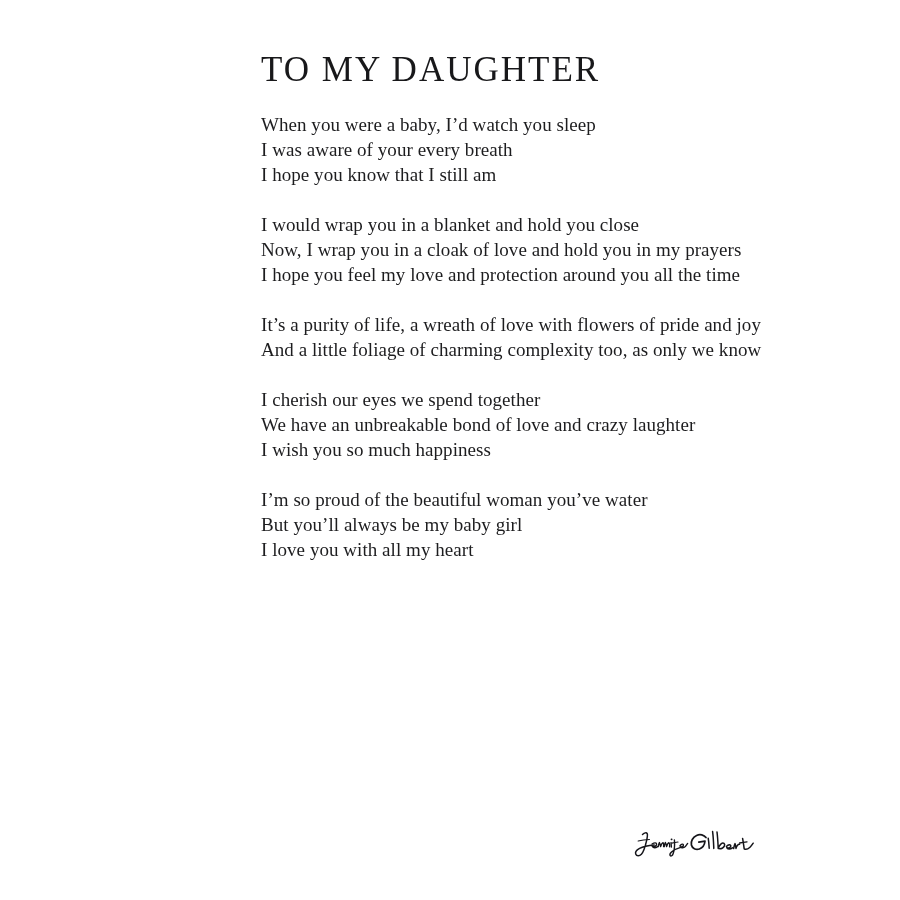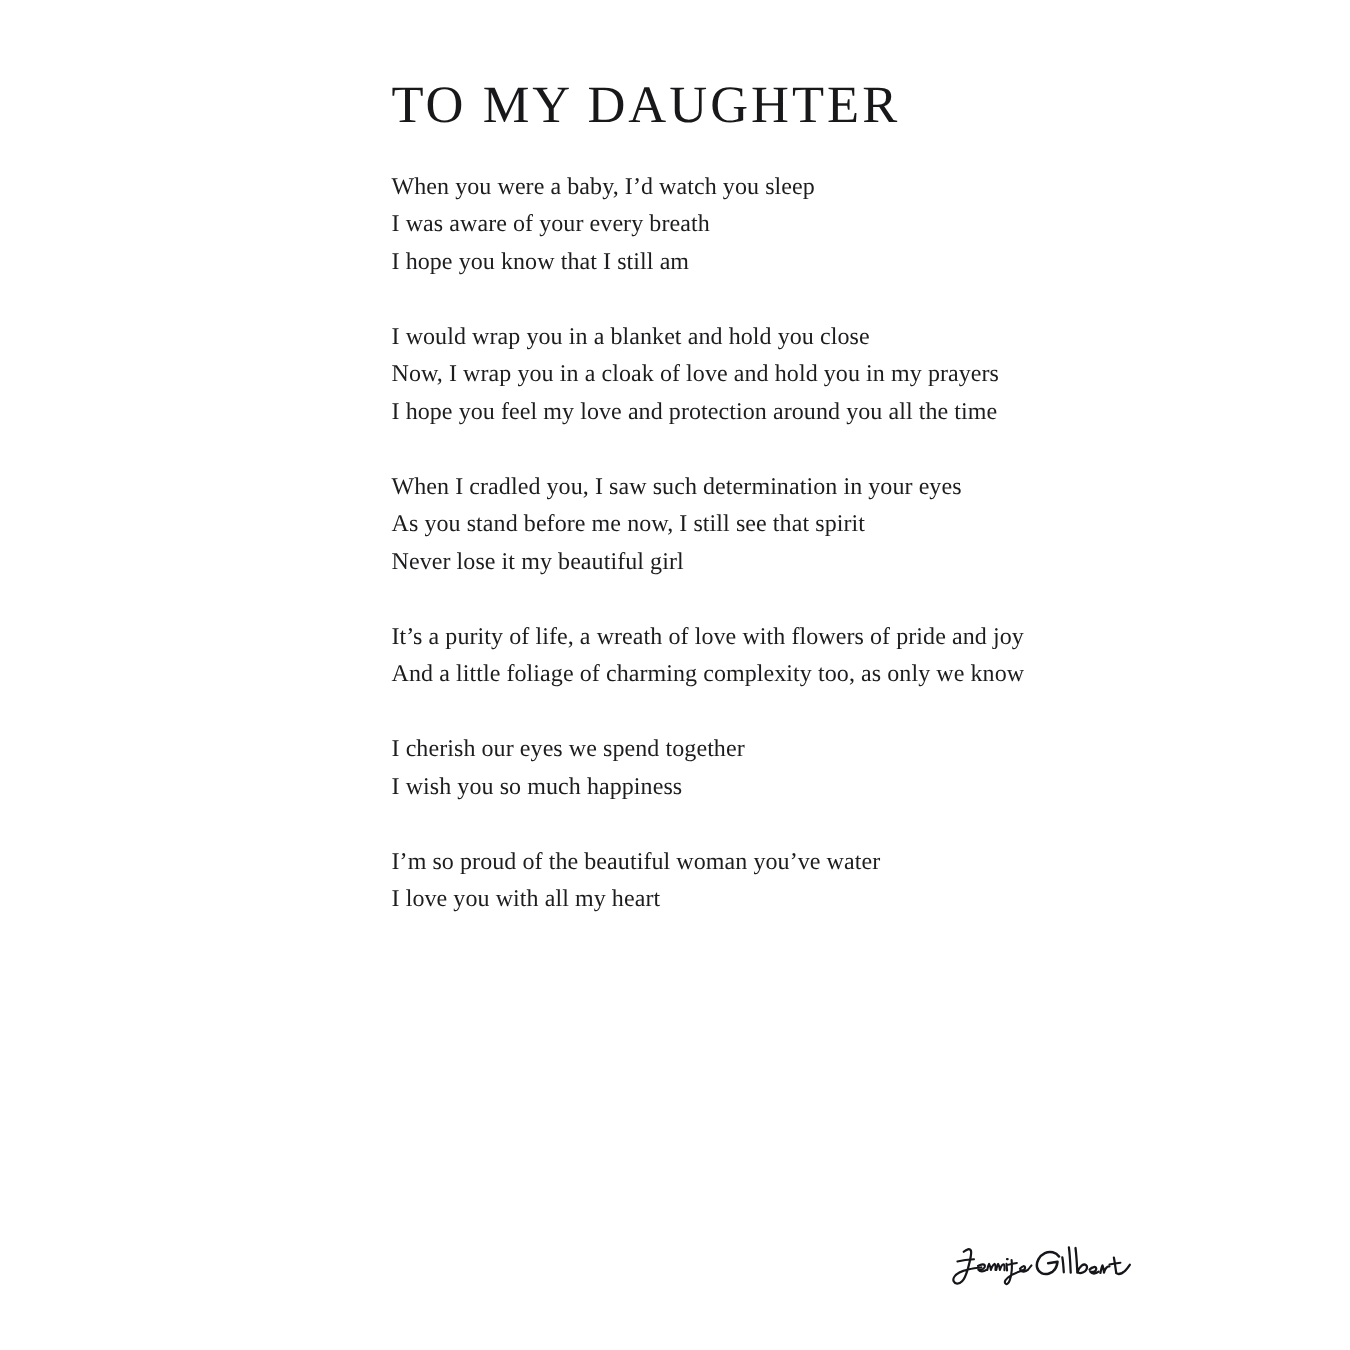--- a/index.html
+++ b/index.html
@@ -46,21 +46,21 @@
   .stanza {
     margin: 0 0 25px 0;
   }
 
   .stanza:last-child {
     margin-bottom: 0;
   }
 
   .poem-line {
     font-family: "Liberation Serif", "DejaVu Serif", serif;
-    font-size: 16px;
+    font-size: 19px;
     line-height: 25px;
     color: #1d1d1f;
     white-space: nowrap;
     letter-spacing: 0.05px;
   }
 
   .signature {
     position: absolute;
     left: 596px;
     top: 820px;
@@ -88,39 +88,36 @@
       <div class="poem-line">I was aware of your every breath</div>
       <div class="poem-line">I hope you know that I still am</div>
     </div>
 
     <div class="stanza">
       <div class="poem-line">I would wrap you in a blanket and hold you close</div>
       <div class="poem-line">Now, I wrap you in a cloak of love and hold you in my prayers</div>
       <div class="poem-line">I hope you feel my love and protection around you all the time</div>
     </div>
 
-    <div class="stanza">
-      <div class="poem-line">When I cradled you, I saw such determination in your eyes</div>
-      <div class="poem-line">As you stand before me now, I still see that spirit</div>
-      <div class="poem-line">Never lose it my beautiful girl</div>
-    </div>
 
     <div class="stanza">
       <div class="poem-line">It’s a purity of life, a wreath of love with flowers of pride and joy</div>
       <div class="poem-line">And a little foliage of charming complexity too, as only we know</div>
     </div>
 
 
     <div class="stanza">
       <div class="poem-line">I cherish our eyes we spend together</div>
+      <div class="poem-line">We have an unbreakable bond of love and crazy laughter</div>
       <div class="poem-line">I wish you so much happiness</div>
     </div>
 
     <div class="stanza">
       <div class="poem-line">I’m so proud of the beautiful woman you’ve water</div>
+      <div class="poem-line">But you’ll always be my baby girl</div>
       <div class="poem-line">I love you with all my heart</div>
     </div>
 
   </div>
 
   <div class="signature">
     <svg viewBox="0 0 130 48" xmlns="http://www.w3.org/2000/svg" aria-hidden="true">
       <g fill="none" stroke="#15151a" stroke-linecap="round" stroke-linejoin="round">
 
         <path d="M14.5 14.5 C16.5 12.8 18.4 12.2 19.2 13.6 C19.9 14.9 19.3 17.6 18.4 21.4 C17.3 26.2 16.0 31.6 13.4 34.2 C11.2 36.4 8.6 36.0 7.8 34.2 C7.0 32.4 8.6 30.0 11.6 28.4 C15.6 26.2 21.0 25.4 26.2 25.0" stroke-width="1.5"></path>

